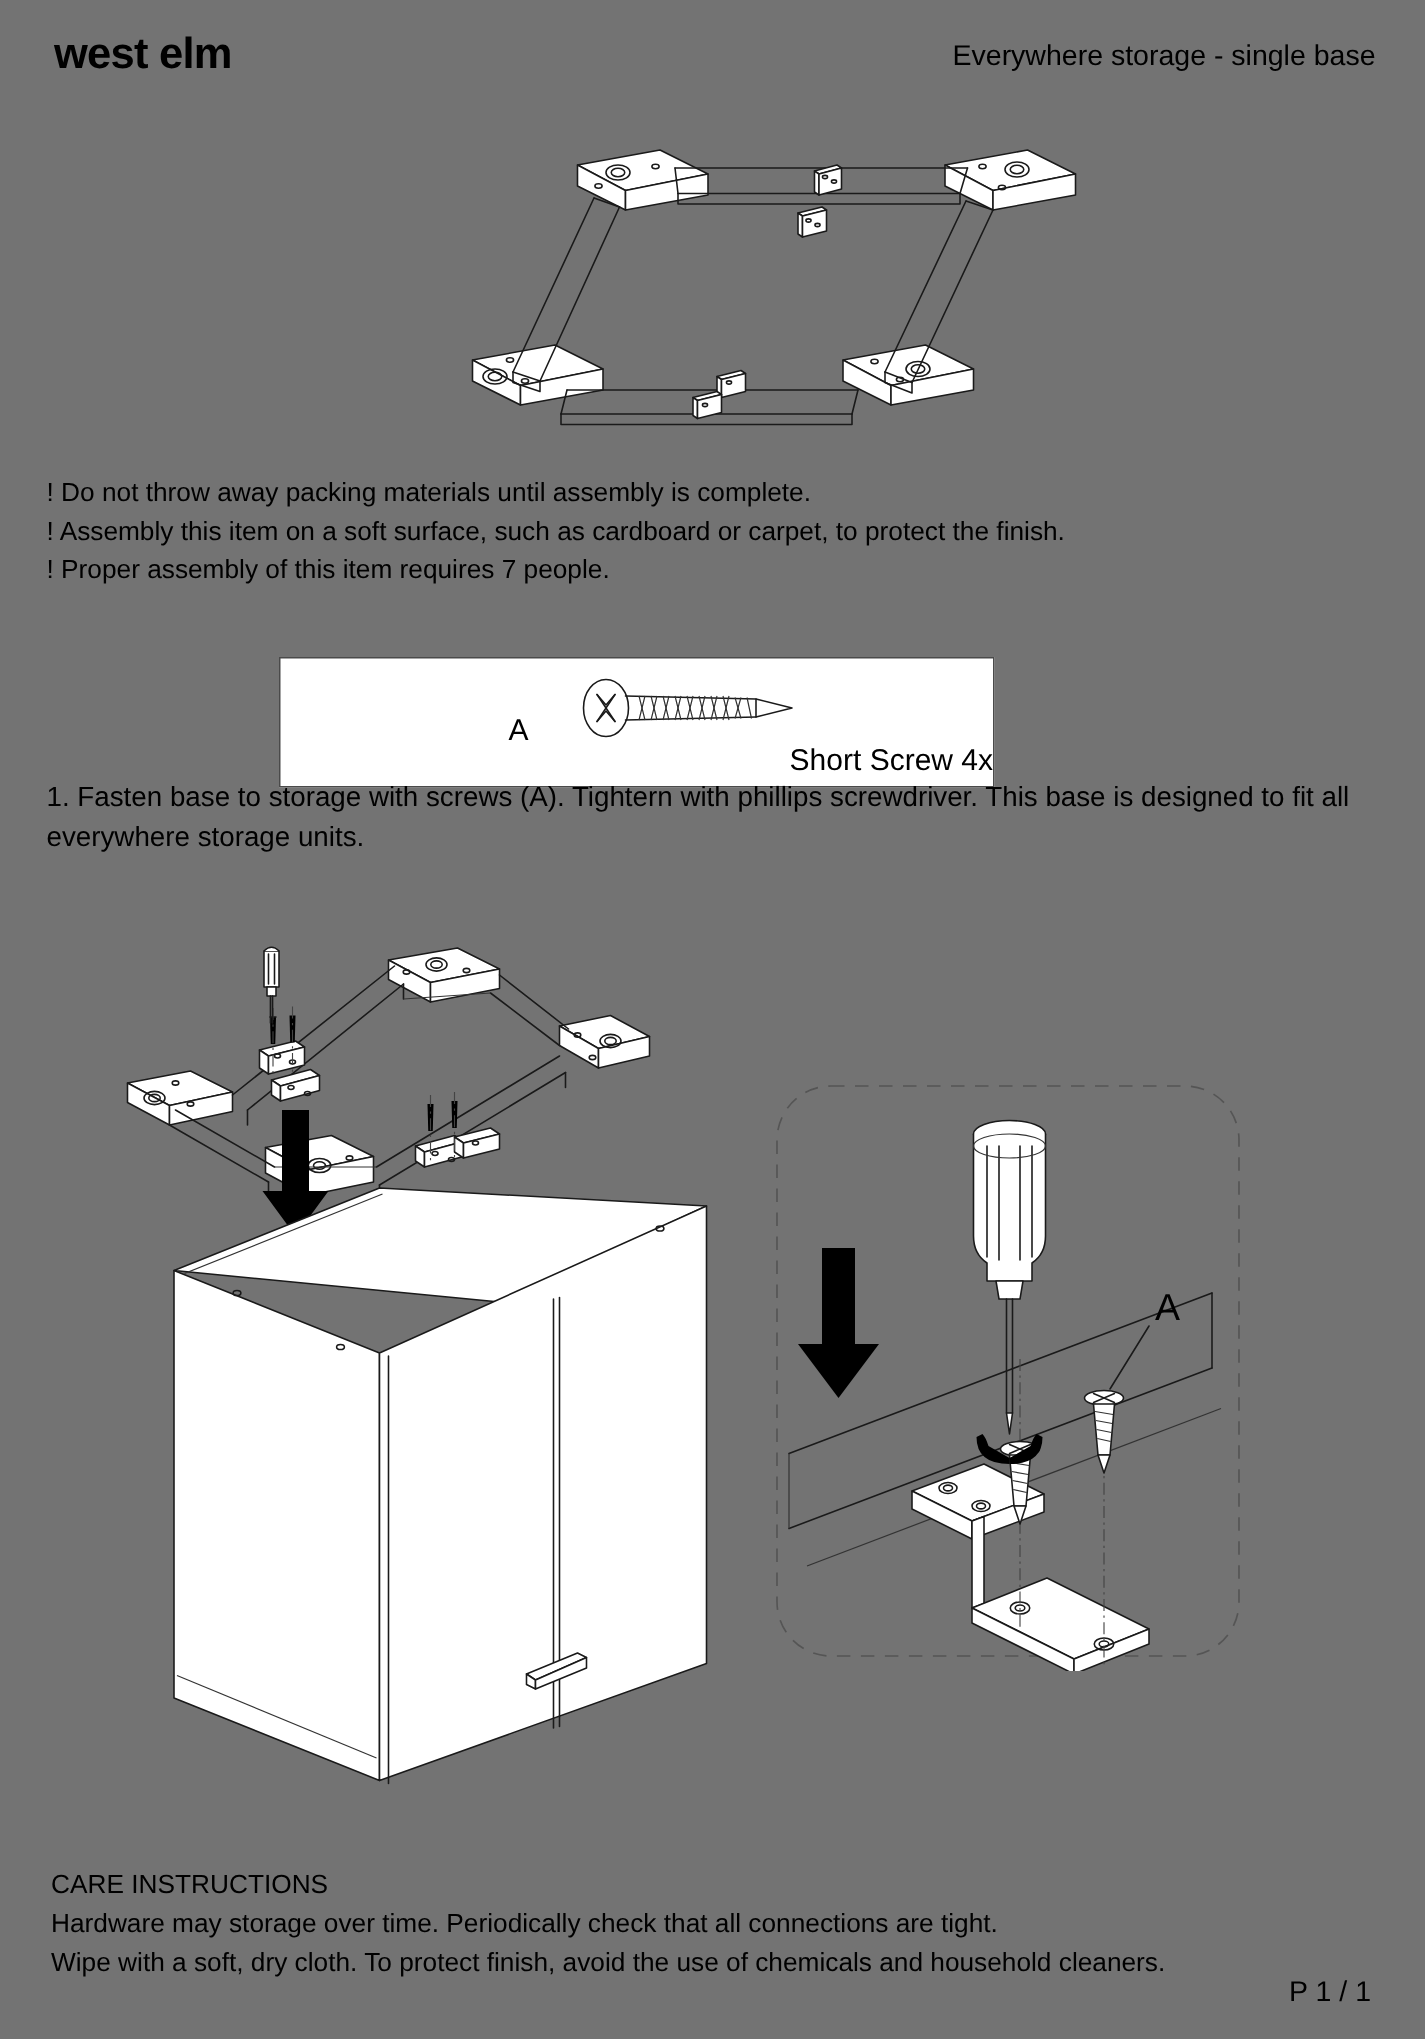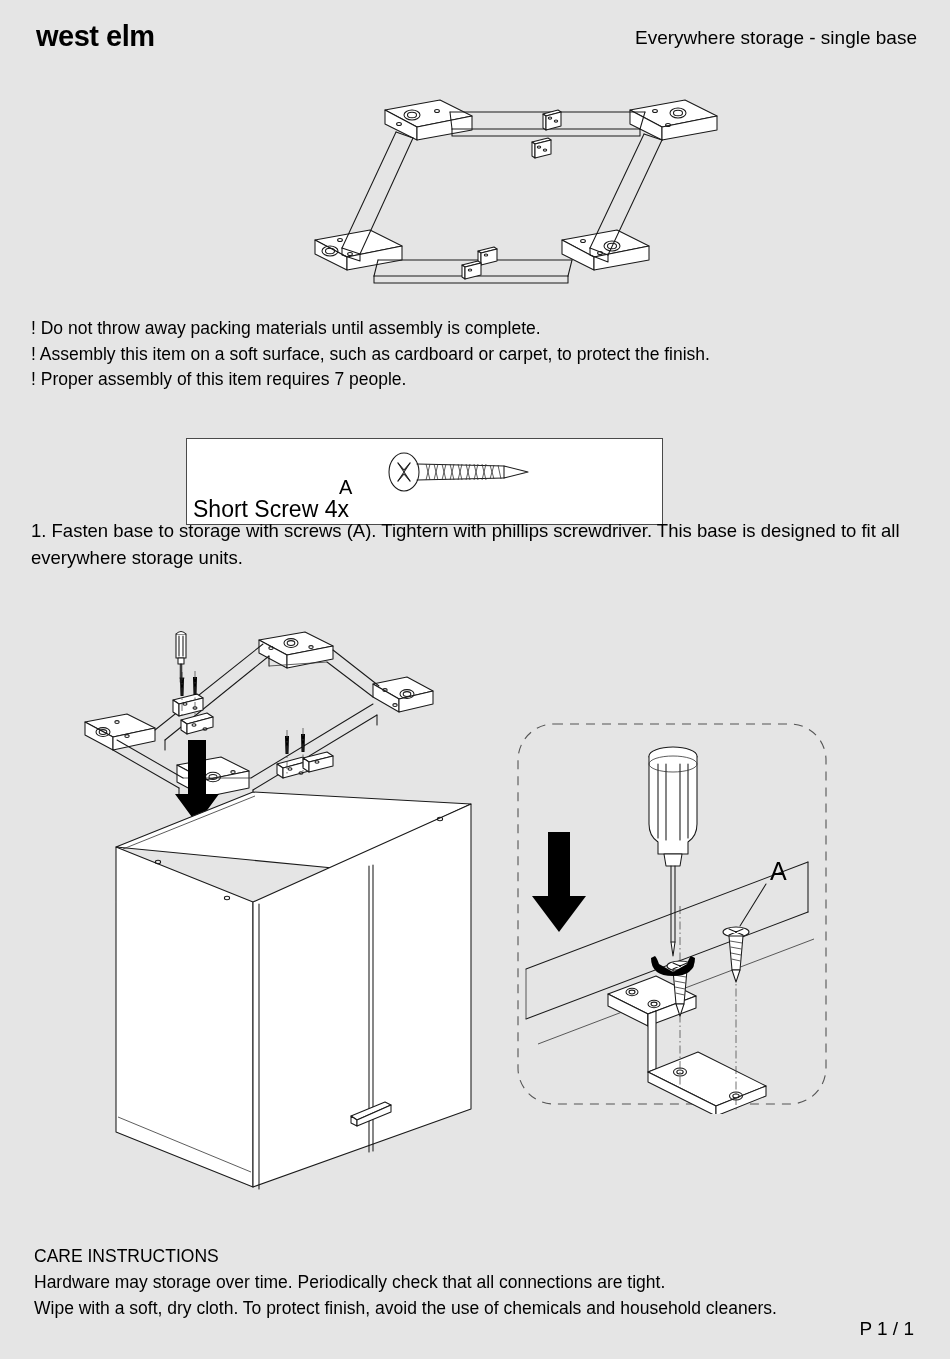--- a/index.html
+++ b/index.html
@@ -10,21 +10,21 @@
   }
   body {
     font-family: "Liberation Sans", sans-serif;
     color: #000000;
   }
   #page {
     position: relative;
     width: 950px;
     height: 1359px;
     overflow: hidden;
-    background: #e5e5e5;
+    background: #737373;
   }
 
   
   .brand {
     position: absolute;
     left: 36px;
     top: 22px;
     font-size: 29px;
     font-weight: 700;
     letter-spacing: -0.5px;
@@ -74,22 +74,22 @@
   .parts-screw {
     position: absolute;
     left: 199px;
     top: 10px;
   }
   .parts-caption {
     position: absolute;
     left: 0;
     right: 0;
     top: 57px;
-    text-align: left;
-    font-size: 23px;
+    text-align: right;
+    font-size: 20px;
     padding-left: 6px;
   }
 
   
   .step-text {
     position: absolute;
     left: 31px;
     top: 517px;
     width: 895px;
     font-size: 18.5px;

